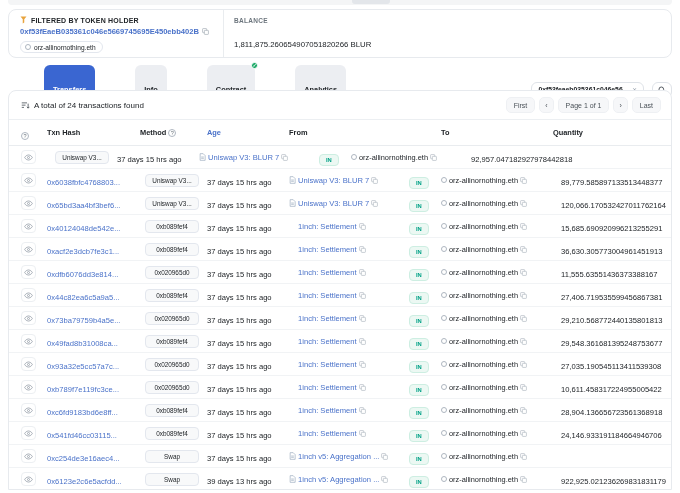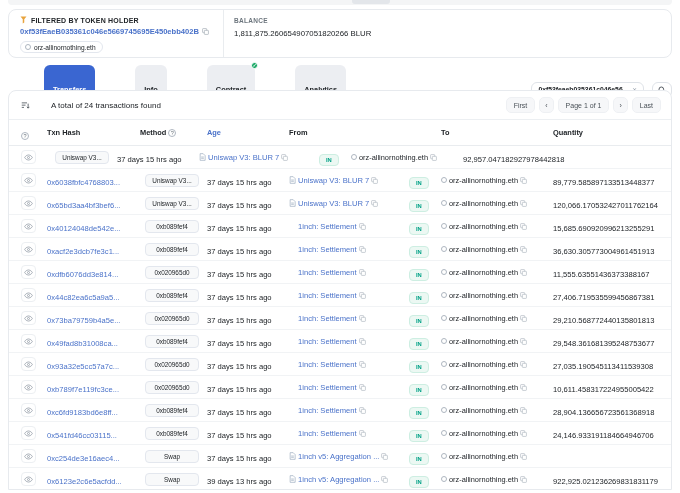--- a/index.html
+++ b/index.html
@@ -23,21 +23,21 @@
   .funnel-icon svg { width:7px; height:8px; display:block; }
   .filter-label { font-size:7px; font-weight:700; letter-spacing:.2px; color:#212529; }
   .addr-line { display:flex; align-items:center; gap:3px; margin-top:3px; }
   .addr-link { font-size:7.6px; font-weight:600; color:#4a72c9; text-decoration:none; white-space:nowrap; }
   .ens-pill { display:inline-flex; align-items:center; gap:3px; margin-top:4px;
     border:1px solid #e3e7ee; border-radius:8px; padding:1.5px 6px 1.5px 4px;
     font-size:6.6px; color:#212529; }
   .ens-circle { width:6px; height:6px; border:1px solid #aeb6c0; border-radius:50%;
     display:inline-block; flex:none; }
   .sum-label { font-size:6.5px; font-weight:600; color:#6c757d; letter-spacing:.3px; }
-  .sum-value { font-size:7.8px; color:#212529; margin-top:5px; white-space:nowrap; }
+  .sum-value { font-size:7.8px; color:#212529; margin-top:16px; white-space:nowrap; }
 
   
   .tabs-row { position:absolute; top:65px; left:8px; right:8px; display:flex;
     align-items:center; gap:4px; }
   .tab { border:none; border-radius:6px; padding:20px 9px; font-size:7.4px;
     font-weight:600; background:#eceef2; color:#212529; position:relative;
     font-family:"Liberation Sans", sans-serif; cursor:pointer;margin-left:36px; }
   .tab.active { background:#3a66d1; color:#fff; }
   .verify-dot { position:absolute; top:-3px; right:-3px; width:7px; height:7px;
     background:#18a865; border:1px solid #fff; border-radius:50%; color:#fff;
@@ -50,21 +50,21 @@
   .chip-x { font-size:8px; color:#98a2ad; cursor:pointer; line-height:6px; }
   .search-btn { width:20px; height:16px; border:1px solid #dfe3e8; border-radius:6px;
     background:#fff; display:flex; align-items:center; justify-content:center;
     margin-left:4px; cursor:pointer; }
   .search-btn svg { width:8px; height:8px; }
 
   
   .main-card { position:absolute; top:90px; left:8px; width:664px; height:400px;
     border:1px solid #e7eaee; border-radius:8px 8px 0 0; background:#fff; overflow:hidden; }
   .toolbar { height:28px; display:flex; align-items:center; padding:0 10px 0 12px; }
-  .total-wrap { display:flex; align-items:center; gap:21px; }
+  .total-wrap { display:flex; align-items:center; gap:4px; }
   .sort-icon svg { width:9px; height:9px; display:block; }
   .total-text { font-size:8px; color:#212529; }
   .toolbar-spacer { flex:1; }
   .export-btn { display:flex; align-items:center; gap:3px; background:#3a66d1;
     color:#fff; border:none; border-radius:5px; padding:4px 8px; font-size:7.2px;
     font-weight:600; font-family:"Liberation Sans", sans-serif; cursor:pointer; }
   .export-btn svg { width:7px; height:7px; }
   .chev { font-size:6px; }
   .pg-btn { background:#f6f7f9; border:1px solid #eef0f3; border-radius:5px;
     color:#495057; font-size:7px; padding:3.5px 7px; margin-left:4px;
@@ -99,21 +99,21 @@
     min-width:54px; text-align:center; }
   .age-text { font-size:7.6px; color:#212529; white-space:nowrap; }
   .doc-ic svg { width:7px; height:8px; display:block; }
   .copy-ic { cursor:pointer; }
   .copy-ic svg { width:7px; height:7px; display:block; }
   .in-badge { display:inline-block; background:#ecf8f3; color:#00a186;
     border:1px solid #cdeee2; border-radius:4px; font-size:5.8px; font-weight:700;
     padding:2px 6px; }
   .to-text { font-size:7.4px; color:#212529; white-space:nowrap; overflow:hidden;
     text-overflow:ellipsis; cursor:pointer; }
-  .qty-text { font-size:7.6px; color:#212529; white-space:nowrap; }
+  .qty-text { font-size:7.6px; color:#212529; white-space:nowrap;margin-left:8px; }
   .trunc { overflow:hidden; text-overflow:ellipsis; }
 </style>
 </head>
 <body>
 
 <div class="page">
   <div class="top-strip"></div>
   <div class="top-chip"></div>
 
   <div class="summary-card">

